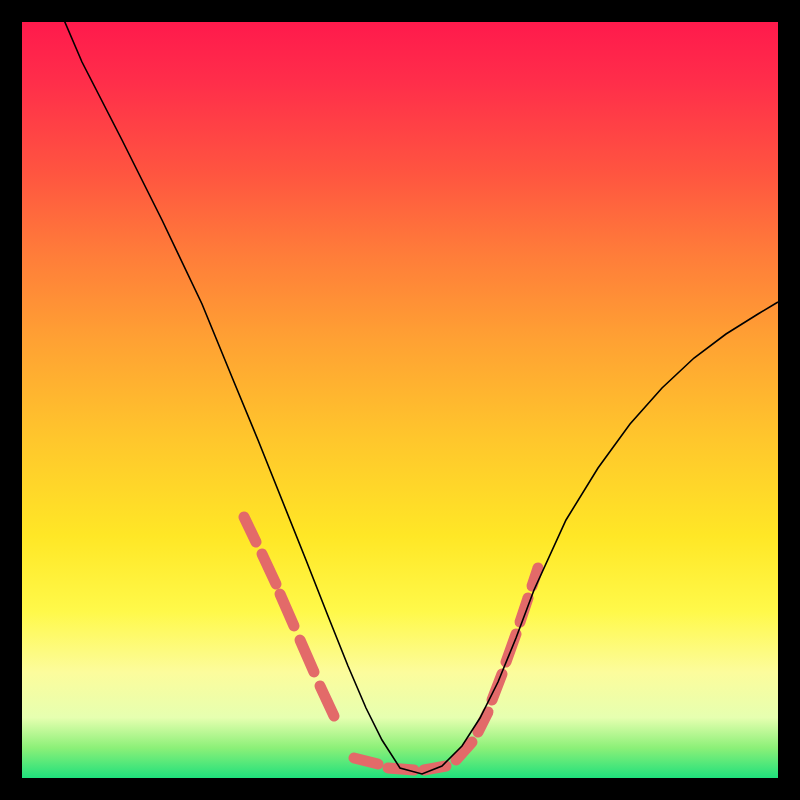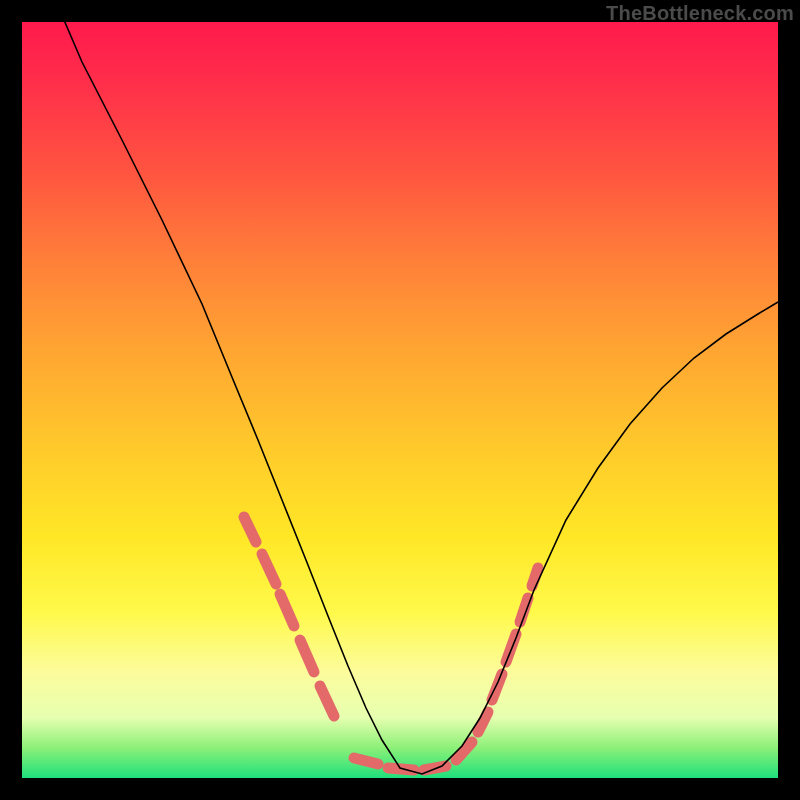--- a/index.html
+++ b/index.html
@@ -136,14 +136,13 @@
                L 576 446
                L 608 402
                L 640 366
                L 672 336
                L 704 312
                L 736 292
                L 756 280"></path>
     </svg>
   </div>
 
-  <div class="watermark">TheBottleneck.com</div>
 </div>
 
 </body></html>

